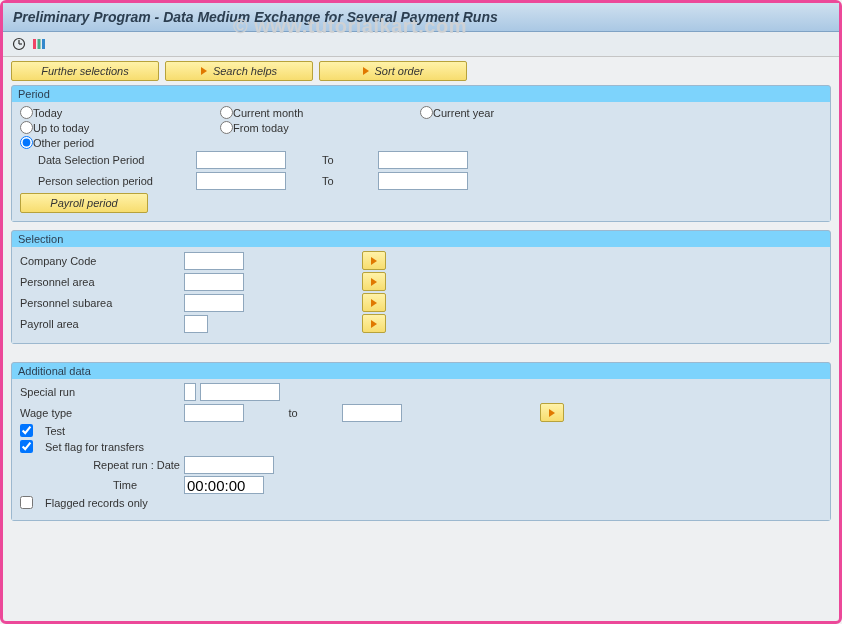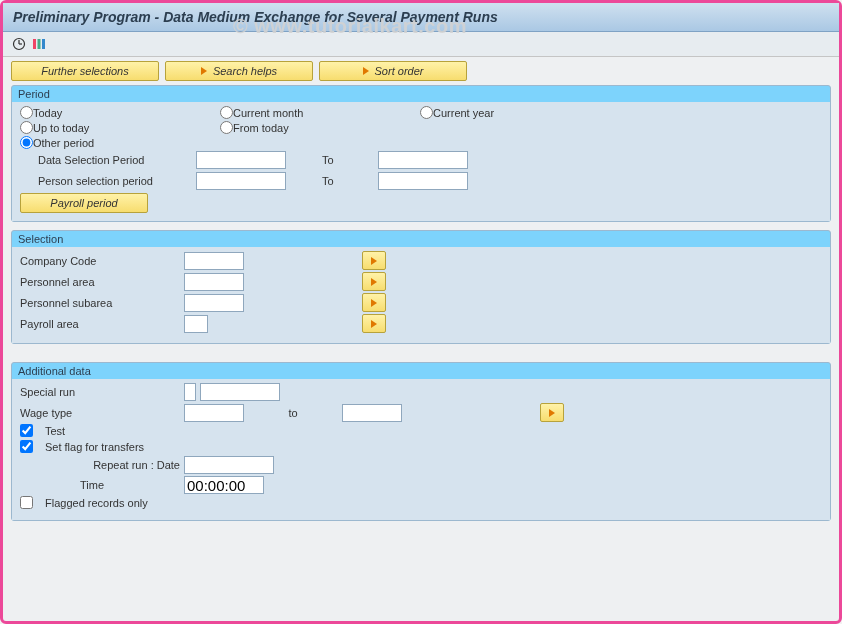--- a/index.html
+++ b/index.html
@@ -277,21 +277,21 @@
         </div>
         <div class="chk-row">
           <input type="checkbox" checked="" style="">
           <span>Set flag for transfers</span>
         </div>
         <div class="sel-row">
           <span class="repeat-label">Repeat run      : Date</span>
           <input class="txt w80" style="">
         </div>
         <div class="sel-row">
-          <span class="time-label" style="width:160px;text-align:left;padding-left:60px">Time</span>
+          <span class="time-label" style="width:160px;text-align:center;padding-left:60px">Time</span>
           <input class="txt w70" value="00:00:00" style="">
         </div>
         <div class="chk-row">
           <input type="checkbox" style="">
           <span>Flagged records only</span>
         </div>
       </div>
     </div>
 
   </div>

